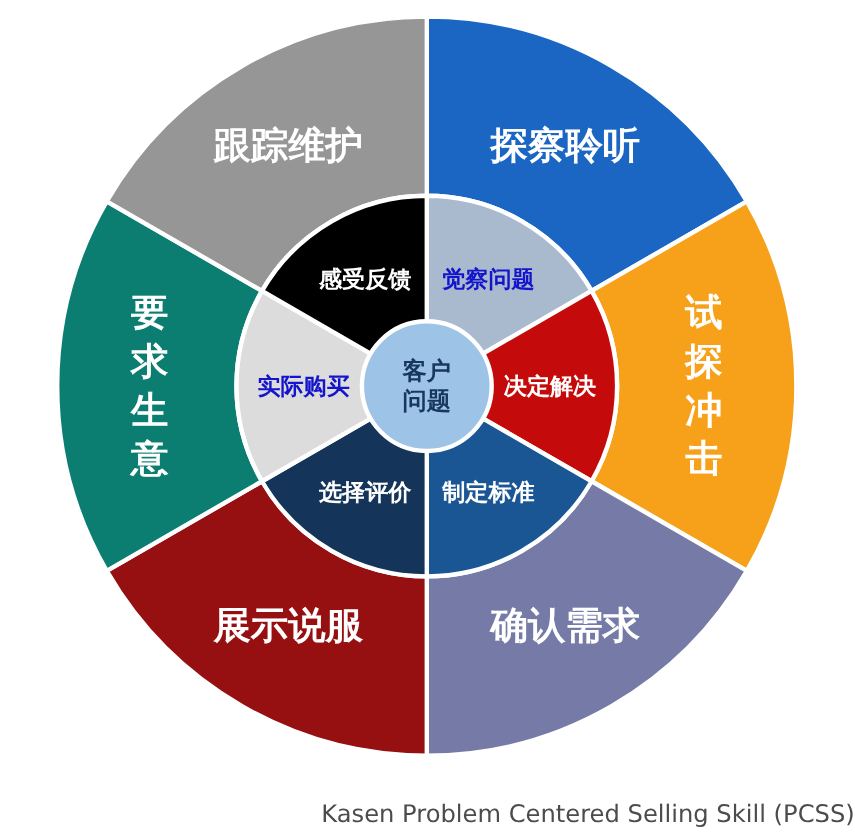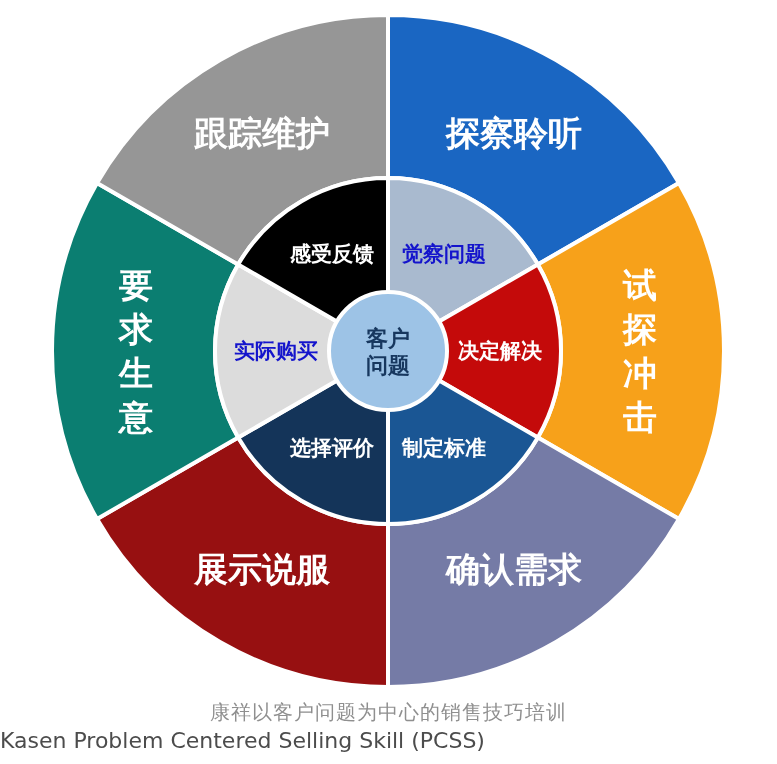--- a/index.html
+++ b/index.html
@@ -29,21 +29,21 @@
     font-size: 20px;
     line-height: 26px;
     color: #8f8f8f;
     letter-spacing: 1px;
   }
   .caption-en {
     position: absolute;
     top: 727px;
     left: 0;
     width: 100%;
-    text-align: left;
+    text-align: right;
     font-size: 22px;
     line-height: 28px;
     color: #4c4c4c;
   }
 </style>
 </head>
 <body>
 
 <div class="stage">
   <svg id="diagram" width="777" height="764" viewBox="0 0 777 764">
@@ -67,15 +67,14 @@
       <path d="M238.18,264.50 A173,173 0 0 1 388.00,178.00 L388.00,296.00 A55,55 0 0 0 340.37,323.50 Z" fill="#000000" stroke="#FFFFFF" stroke-width="4" stroke-linejoin="round"></path>
       <text x="444" y="254.00515477614286" fill="#1414CC" font-size="21" text-anchor="middle" dominant-baseline="central">觉察问题</text>
       <text x="500" y="351" fill="#FFFFFF" font-size="21" text-anchor="middle" dominant-baseline="central">决定解决</text>
       <text x="444" y="447.99484522385717" fill="#FFFFFF" font-size="21" text-anchor="middle" dominant-baseline="central">制定标准</text>
       <text x="332" y="447.9948452238571" fill="#FFFFFF" font-size="21" text-anchor="middle" dominant-baseline="central">选择评价</text>
       <text x="276" y="351" fill="#1414CC" font-size="21" text-anchor="middle" dominant-baseline="central">实际购买</text>
       <text x="331.99999999999994" y="254.0051547761429" fill="#FFFFFF" font-size="21" text-anchor="middle" dominant-baseline="central">感受反馈</text>
       <circle cx="388" cy="351" r="59" fill="#9DC3E6" stroke="#FFFFFF" stroke-width="4"></circle>
       <text x="388" y="351" fill="#17375E" font-size="22" text-anchor="middle" dominant-baseline="central"><tspan x="388" y="337.50">客户</tspan><tspan x="388" y="364.50">问题</tspan></text>
     </svg>
-  <div class="caption-cn">康祥以客户问题为中心的销售技巧培训</div>
   <div class="caption-en">Kasen Problem Centered Selling Skill (PCSS)</div>
 </div>
 
 </body></html>

